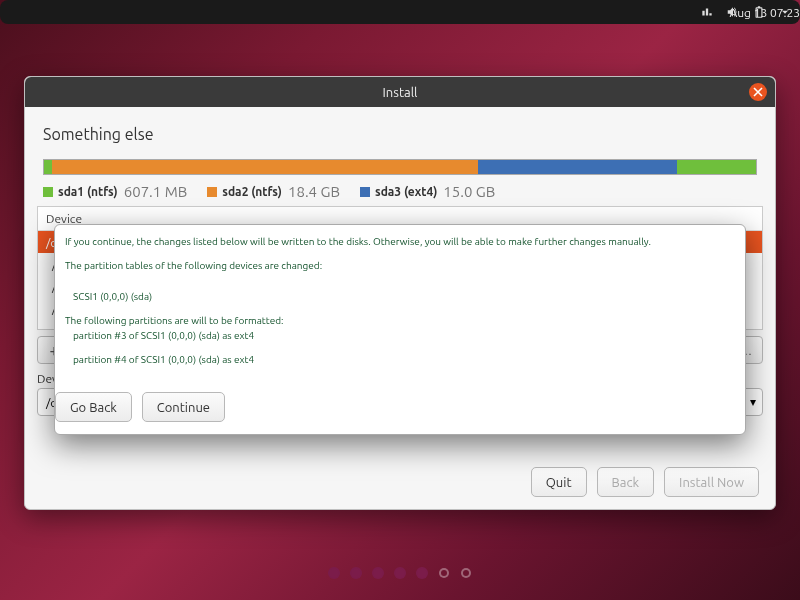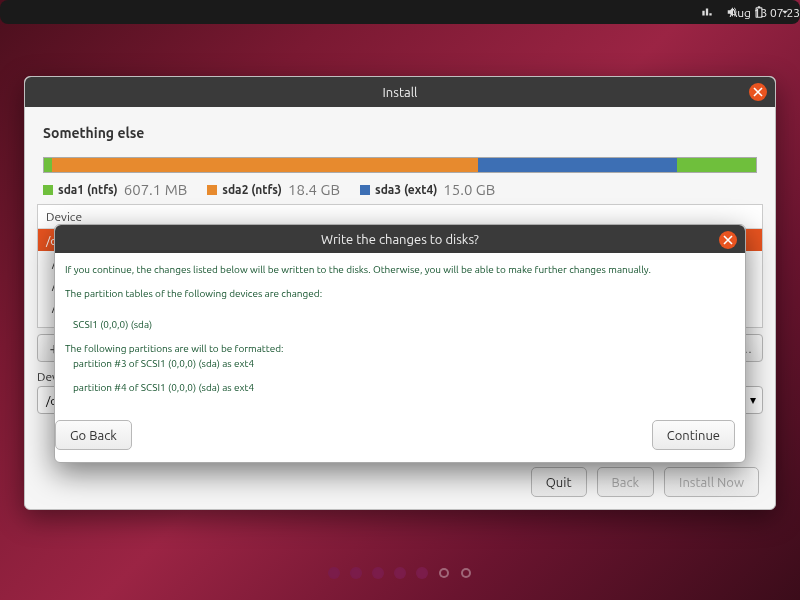--- a/index.html
+++ b/index.html
@@ -19,21 +19,21 @@
 .installer-titlebar {
  height:30px; background:#3a3a3a; border-top-left-radius:6px; border-top-right-radius:6px;
  color:#eee; display:flex; align-items:center; justify-content:center; font-size:13px; position:relative;
 }
 .tb-close {
  position:absolute; right:8px; top:6px; width:18px; height:18px; border-radius:50%;
  background:#e95420; display:flex; align-items:center; justify-content:center; cursor:pointer;
 }
 .tb-close svg { width:10px; height:10px; }
 
-.page-title { font-size:14px; font-weight:700; color:#333; padding:18px 24px 10px 18px; }
+.page-title { font-size:16px; font-weight:400; color:#333; padding:18px 24px 10px 18px; }
 
 .part-bar { margin:6px 18px 4px 18px; height:16px; border:1px solid #aaa; display:flex; overflow:hidden; }
 .seg { height:100%; }
 .seg-g { background:#6fbf3c; }
 .seg-o { background:#e78a2e; }
 .seg-b { background:#3d6fb4; }
 
 .legend { display:flex; gap:20px; margin:4px 18px 2px 18px; font-size:12px; color:#333; }
 .legend .item { display:flex; flex-direction:row; }
 .legend .lab { display:flex; align-items:center; gap:5px; font-weight:600; }
@@ -72,21 +72,21 @@
  box-shadow:0 10px 30px rgba(0,0,0,.5);
  display:flex; flex-direction:column;
 }
 .dialog-titlebar {
  height:28px; background:#3a3a3a; border-top-left-radius:6px; border-top-right-radius:6px;
  color:#eee; display:flex; align-items:center; justify-content:center; font-size:13px; position:relative;
 }
 .dialog-body { padding:10px 26px 8px 10px; font-size:10px; color:#14532d; }
 .dialog-body p { margin-bottom:10px; line-height:1.35; }
 .indent { margin-left:8px; margin-bottom:2px; }
-.dialog-footer { display:flex; justify-content:space-between; gap:10px; padding:8px 10px 12px 0; }
+.dialog-footer { display:flex; justify-content:flex-start; gap:10px; padding:8px 10px 12px 0; }
 
 svg.icon { width:14px; height:14px; fill:#ddd; }
 </style>
 </head>
 <body>
 
 <div class="topbar">
   <span>Aug 13  07:23</span>
   <div class="tray">
     <span>
@@ -177,28 +177,20 @@
   </div>
 
   <div class="footer">
     <div class="btn">Quit</div>
     <div class="btn disabled">Back</div>
     <div class="btn disabled">Install Now</div>
   </div>
 </div>
 
 <div class="dialog">
-  <div class="dialog-titlebar">
-    <span>Write the changes to disks?</span>
-    <div class="tb-close">
-      <svg viewBox="0 0 10 10">
-          <path d="M1 1l8 8M9 1l-8 8" stroke="#fff" stroke-width="1.6" fill="none"></path>
-        </svg>
-    </div>
-  </div>
   <div class="dialog-body">
     <p>If you continue, the changes listed below will be written to the disks. Otherwise, you will be able to make further changes manually.</p>
     <p style="margin-bottom:18px">The partition tables of the following devices are changed:</p>
     <p class="indent">SCSI1 (0,0,0) (sda)</p>
     <p style="margin-top:10px;margin-bottom:2px">The following partitions are will to be formatted:</p>
     <p class="indent">partition #3 of SCSI1 (0,0,0) (sda) as ext4</p>
     <p class="indent">partition #4 of SCSI1 (0,0,0) (sda) as ext4</p>
   </div>
   <div class="dialog-footer">
     <div class="btn">Go Back</div>

